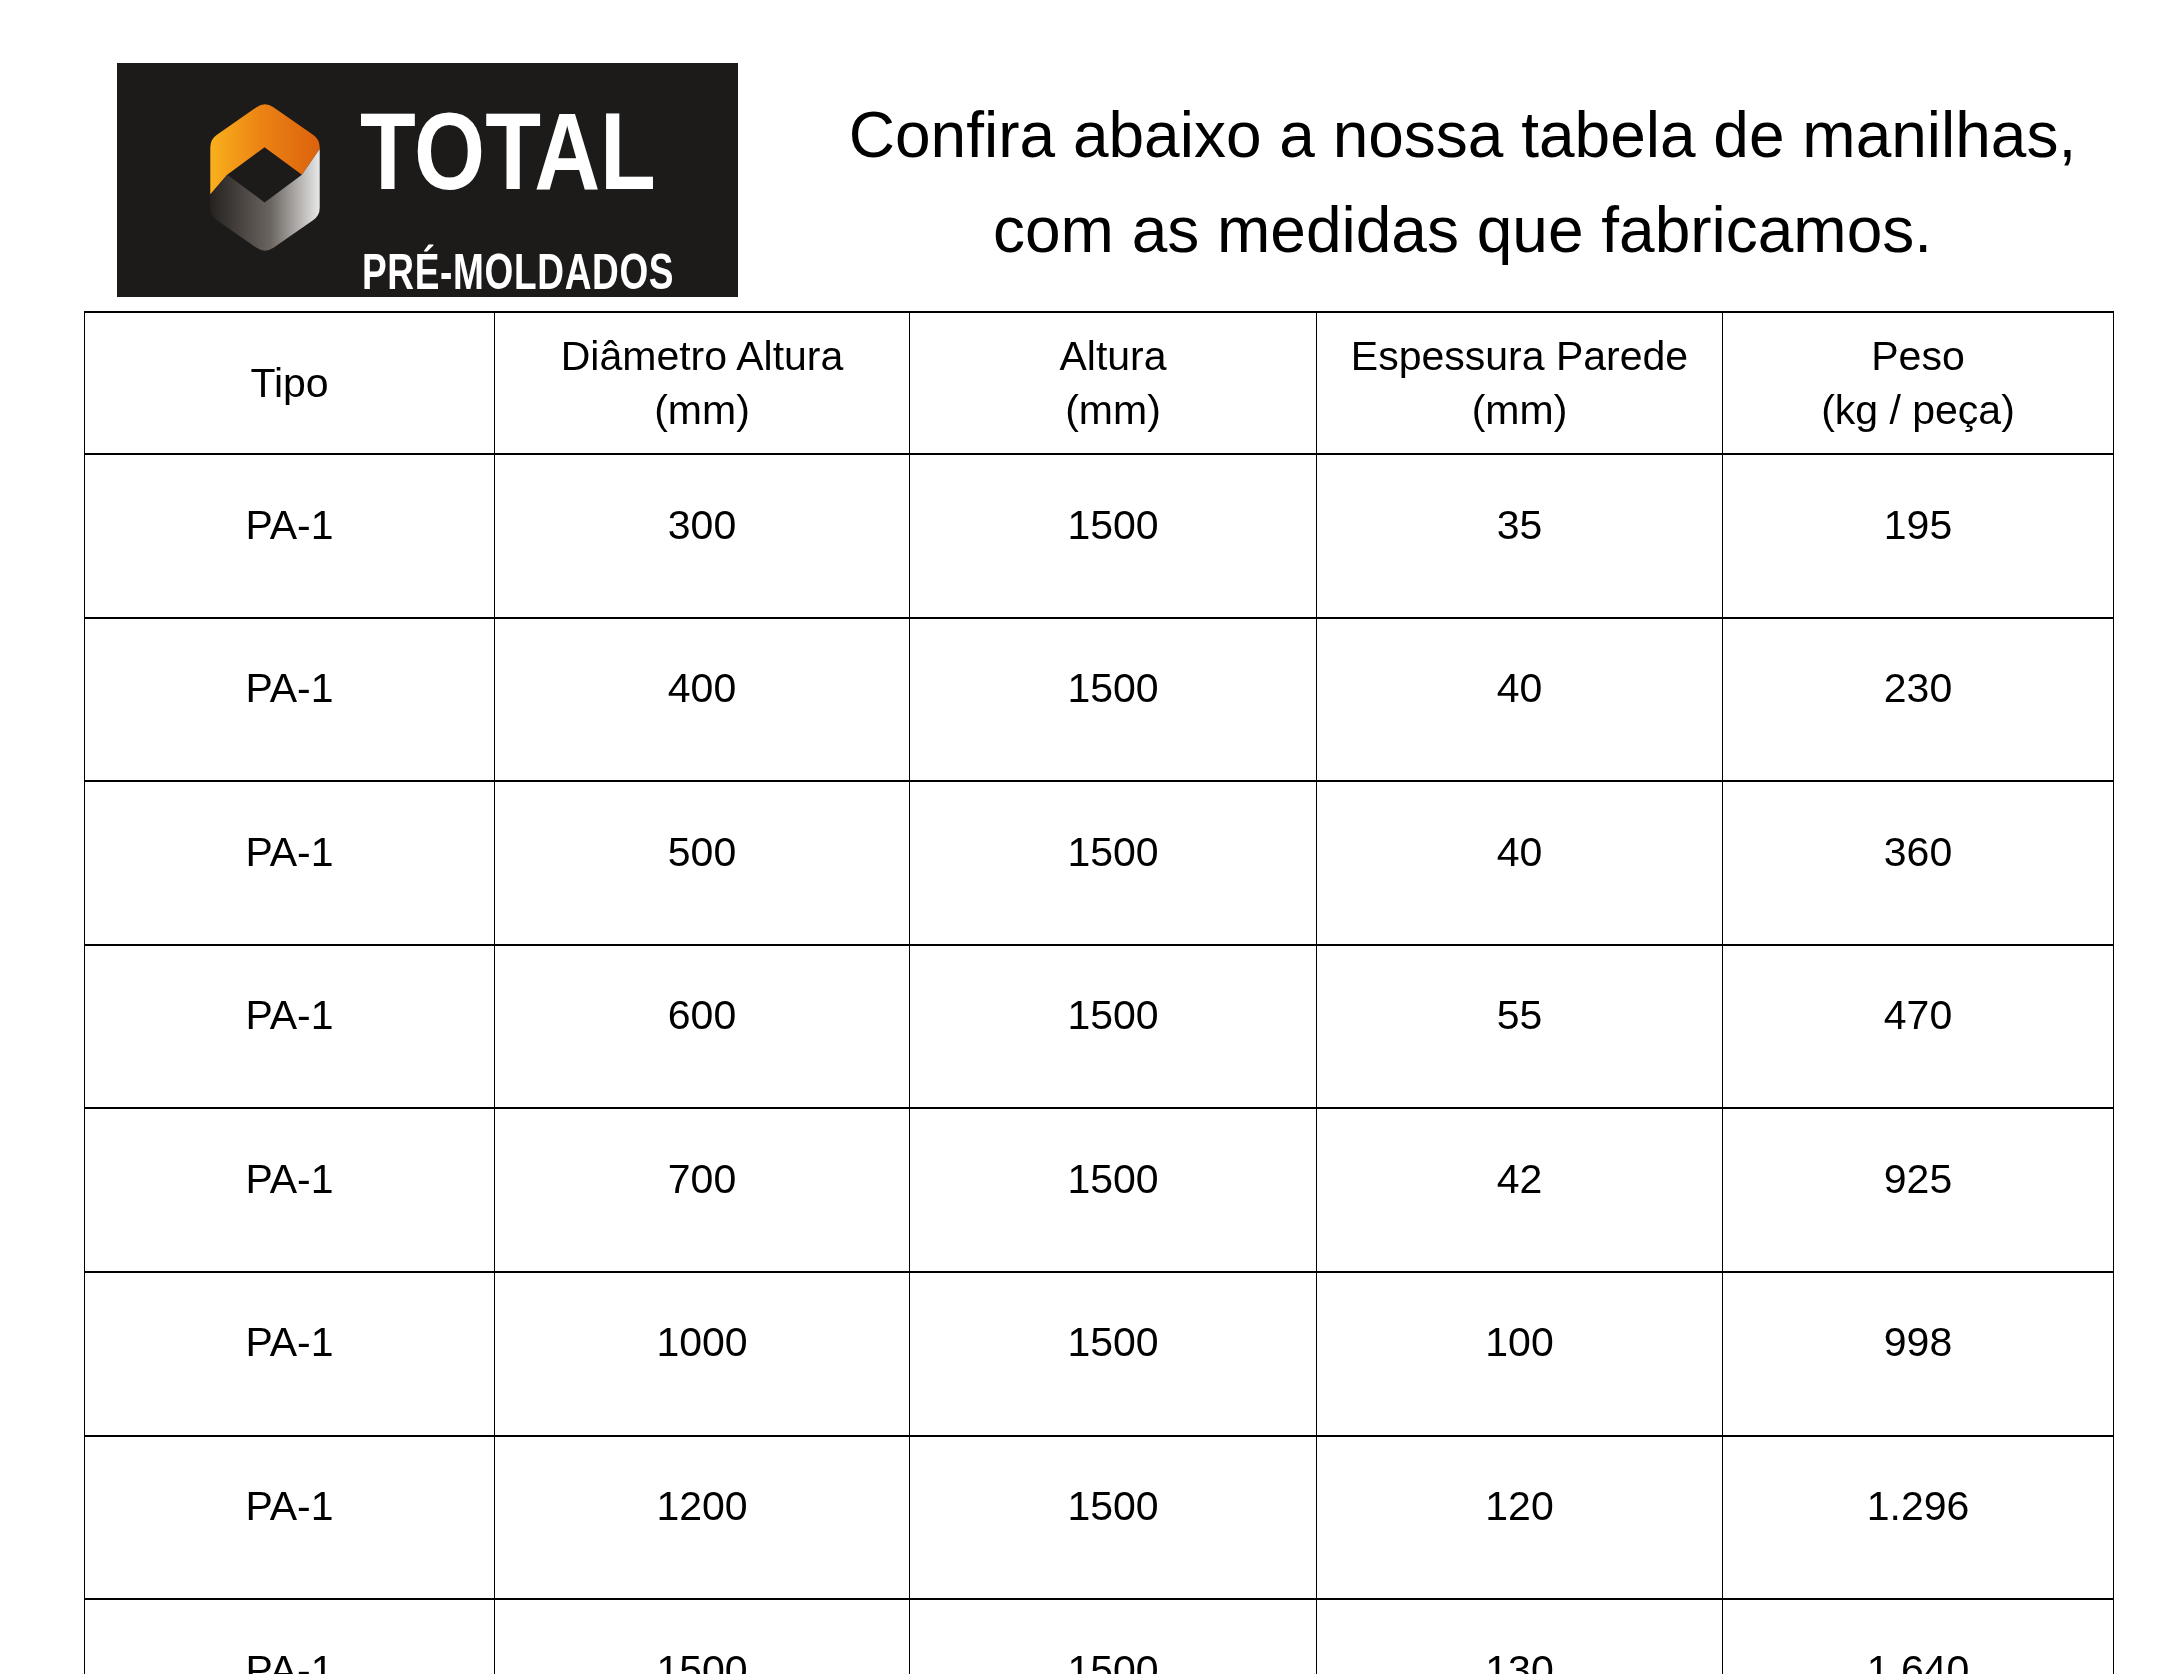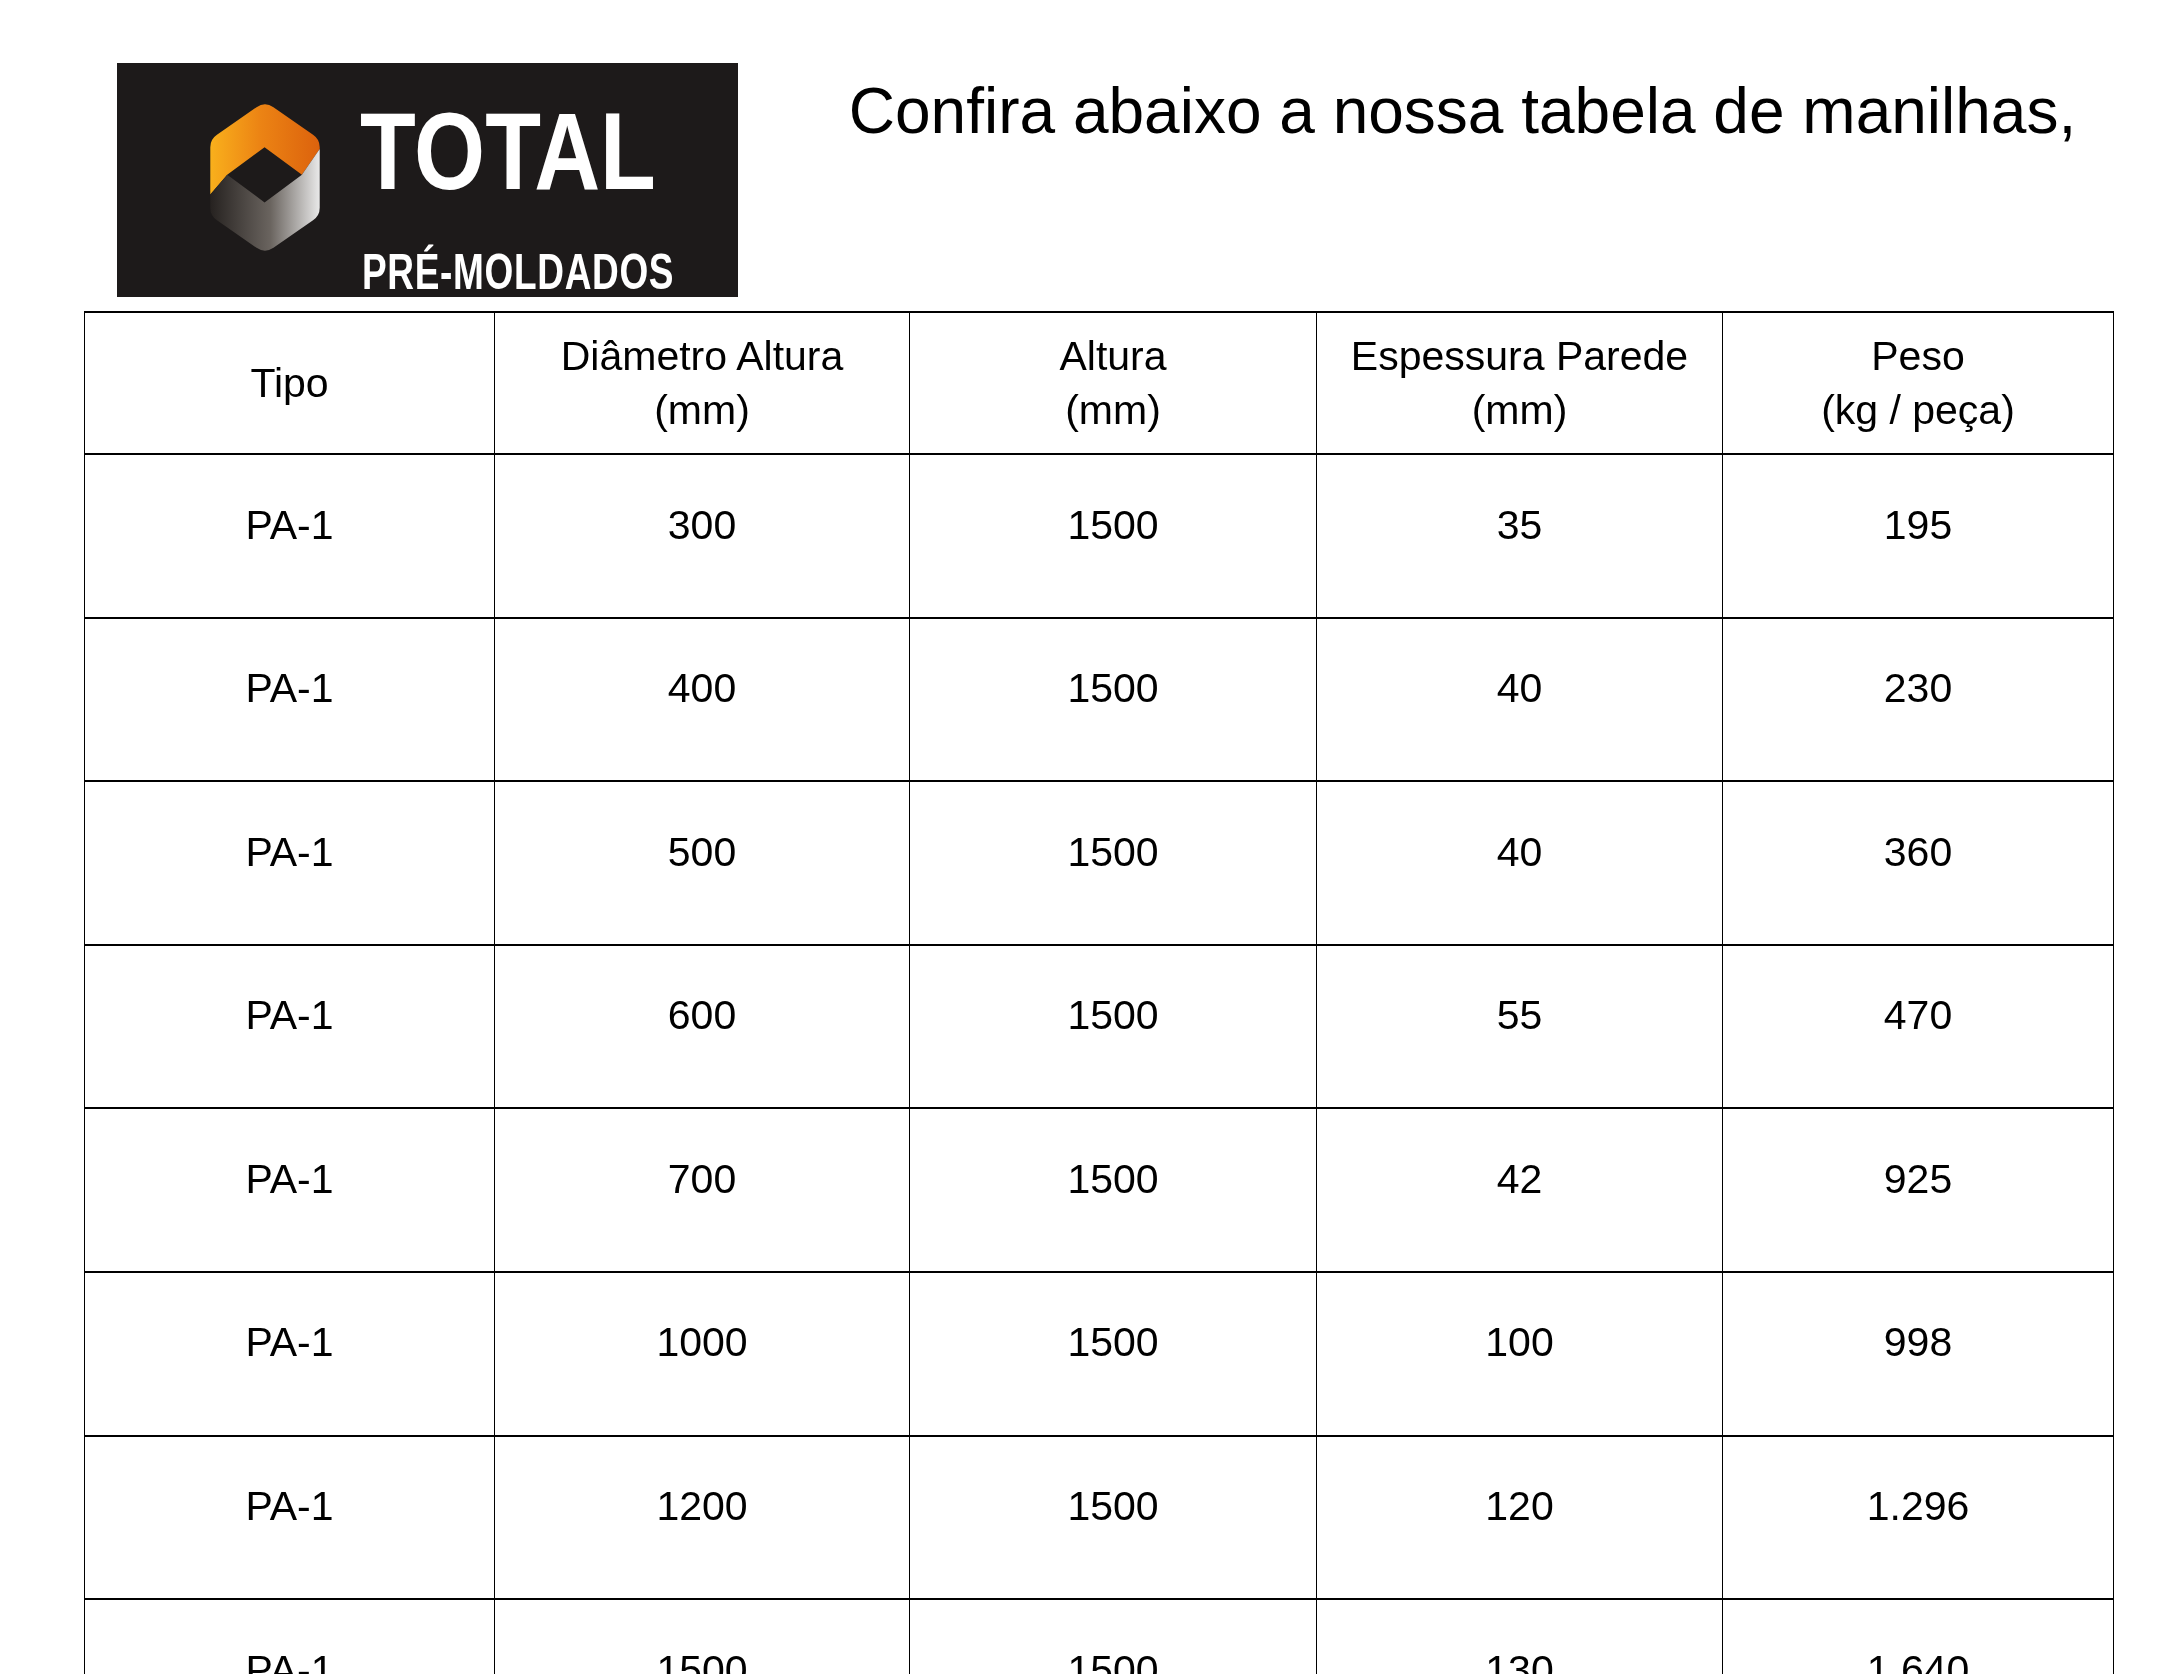--- a/index.html
+++ b/index.html
@@ -47,21 +47,21 @@
     color: #ffffff;
     letter-spacing: 0.9px;
     transform: scaleX(0.74);
     transform-origin: 0 0;
     white-space: nowrap;
   }
 
   
   .headline {
     position: absolute;
-    left: 747px; top: 64px;
+    left: 747px; top: 88px;
     width: 1431px;
     text-align: center;
     font-size: 64px;
     line-height: 95px;
     color: #000000;
   }
 
   
   table.spec {
     position: absolute;
@@ -116,20 +116,21 @@
       <path fill="url(#gg)" d="M 10,105 L 29,83 L 71,114 L 113,83 L 133,54 L 133,120
                Q 133,129 125.5,134 L 81,165 Q 71.5,171.5 62,165 L 17.5,134
                Q 10,129 10,120 Z"></path>
     </svg>
     <div class="logo-brand">TOTAL</div>
     <div class="logo-subbrand">PRÉ-MOLDADOS</div>
   </div>
 
   <div class="headline">
     <div>Confira abaixo a nossa tabela de manilhas,</div>
+    <div>com as medidas que fabricamos.</div>
   </div>
 
   <table class="spec">
     <colgroup>
         <col style="width: 410px;">
         <col style="width: 415px;">
         <col style="width: 407px;">
         <col style="width: 406px;">
         <col style="width: 391px;">
       </colgroup>

